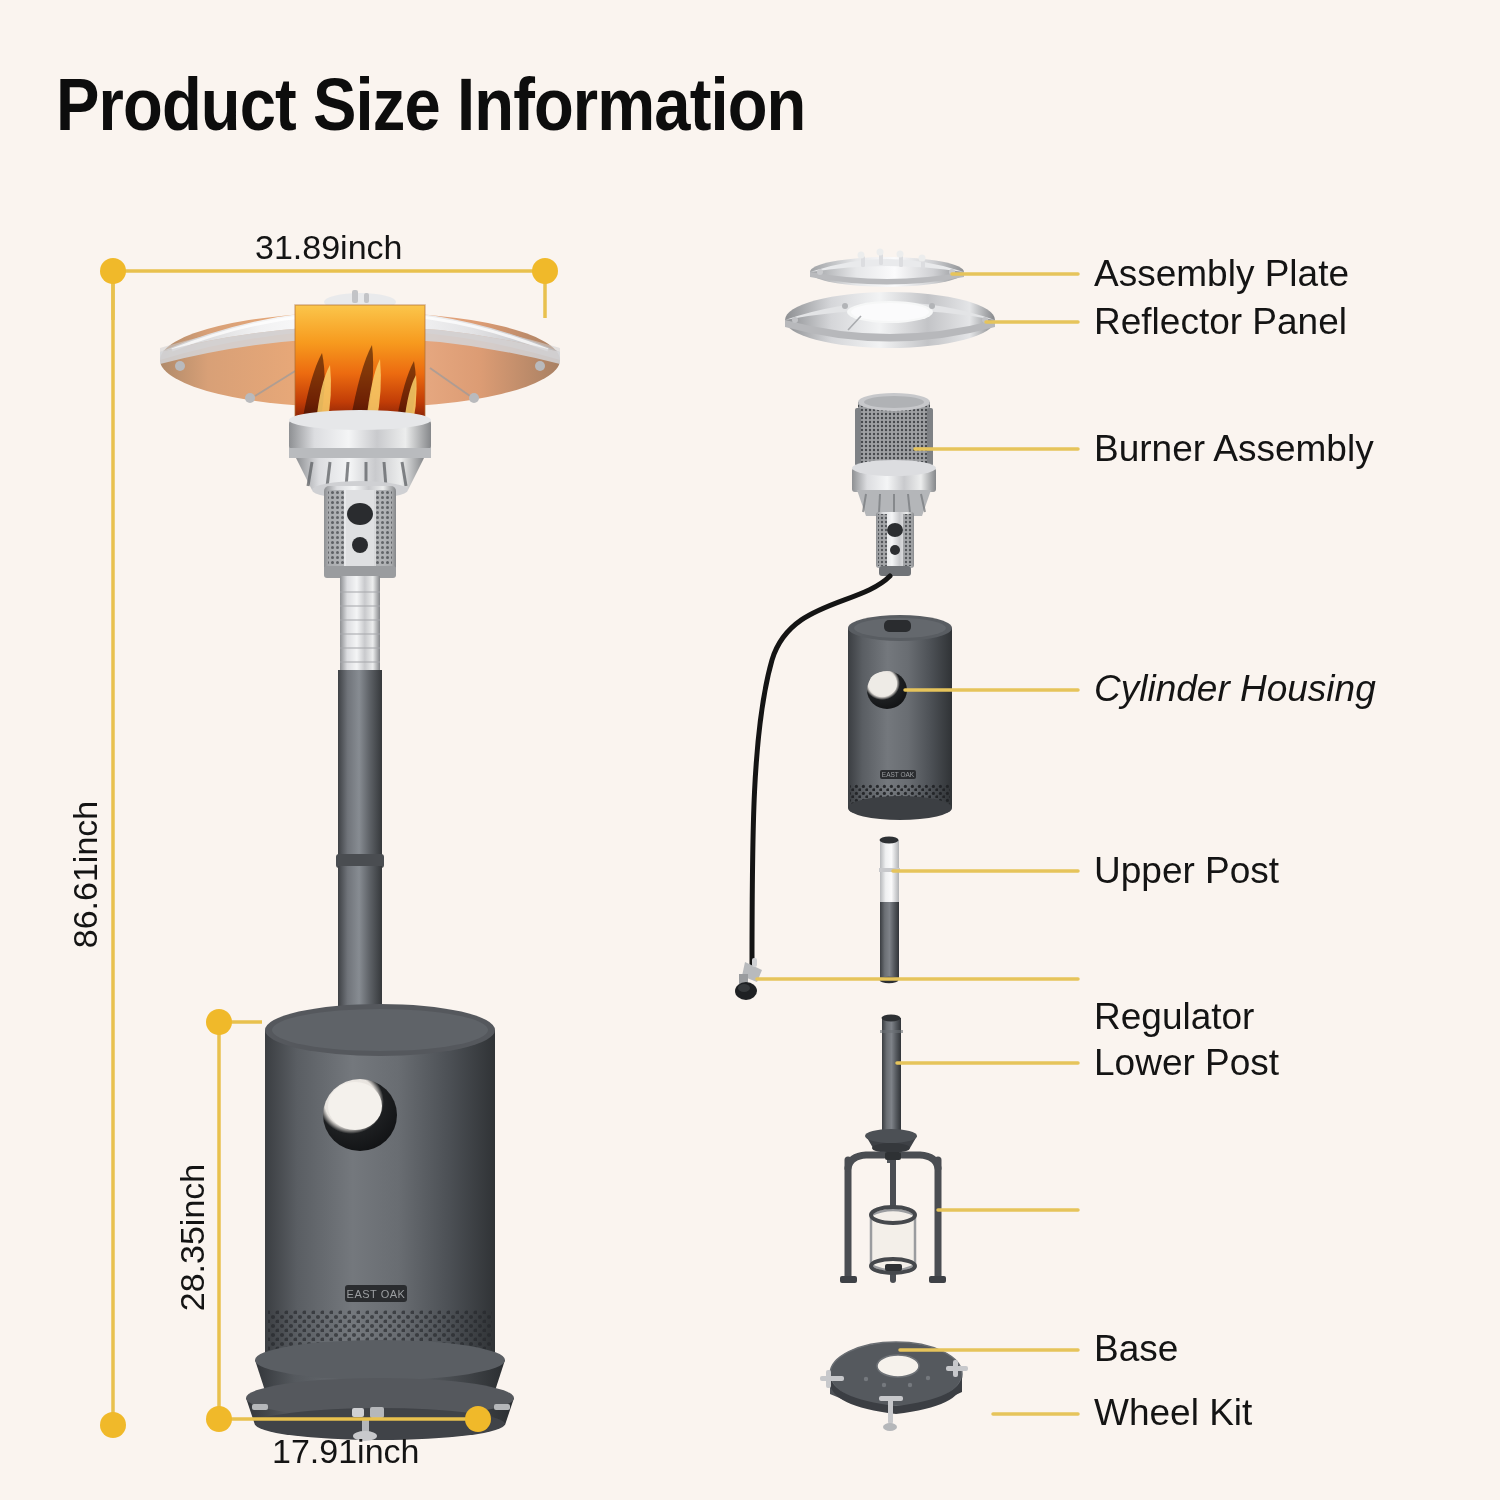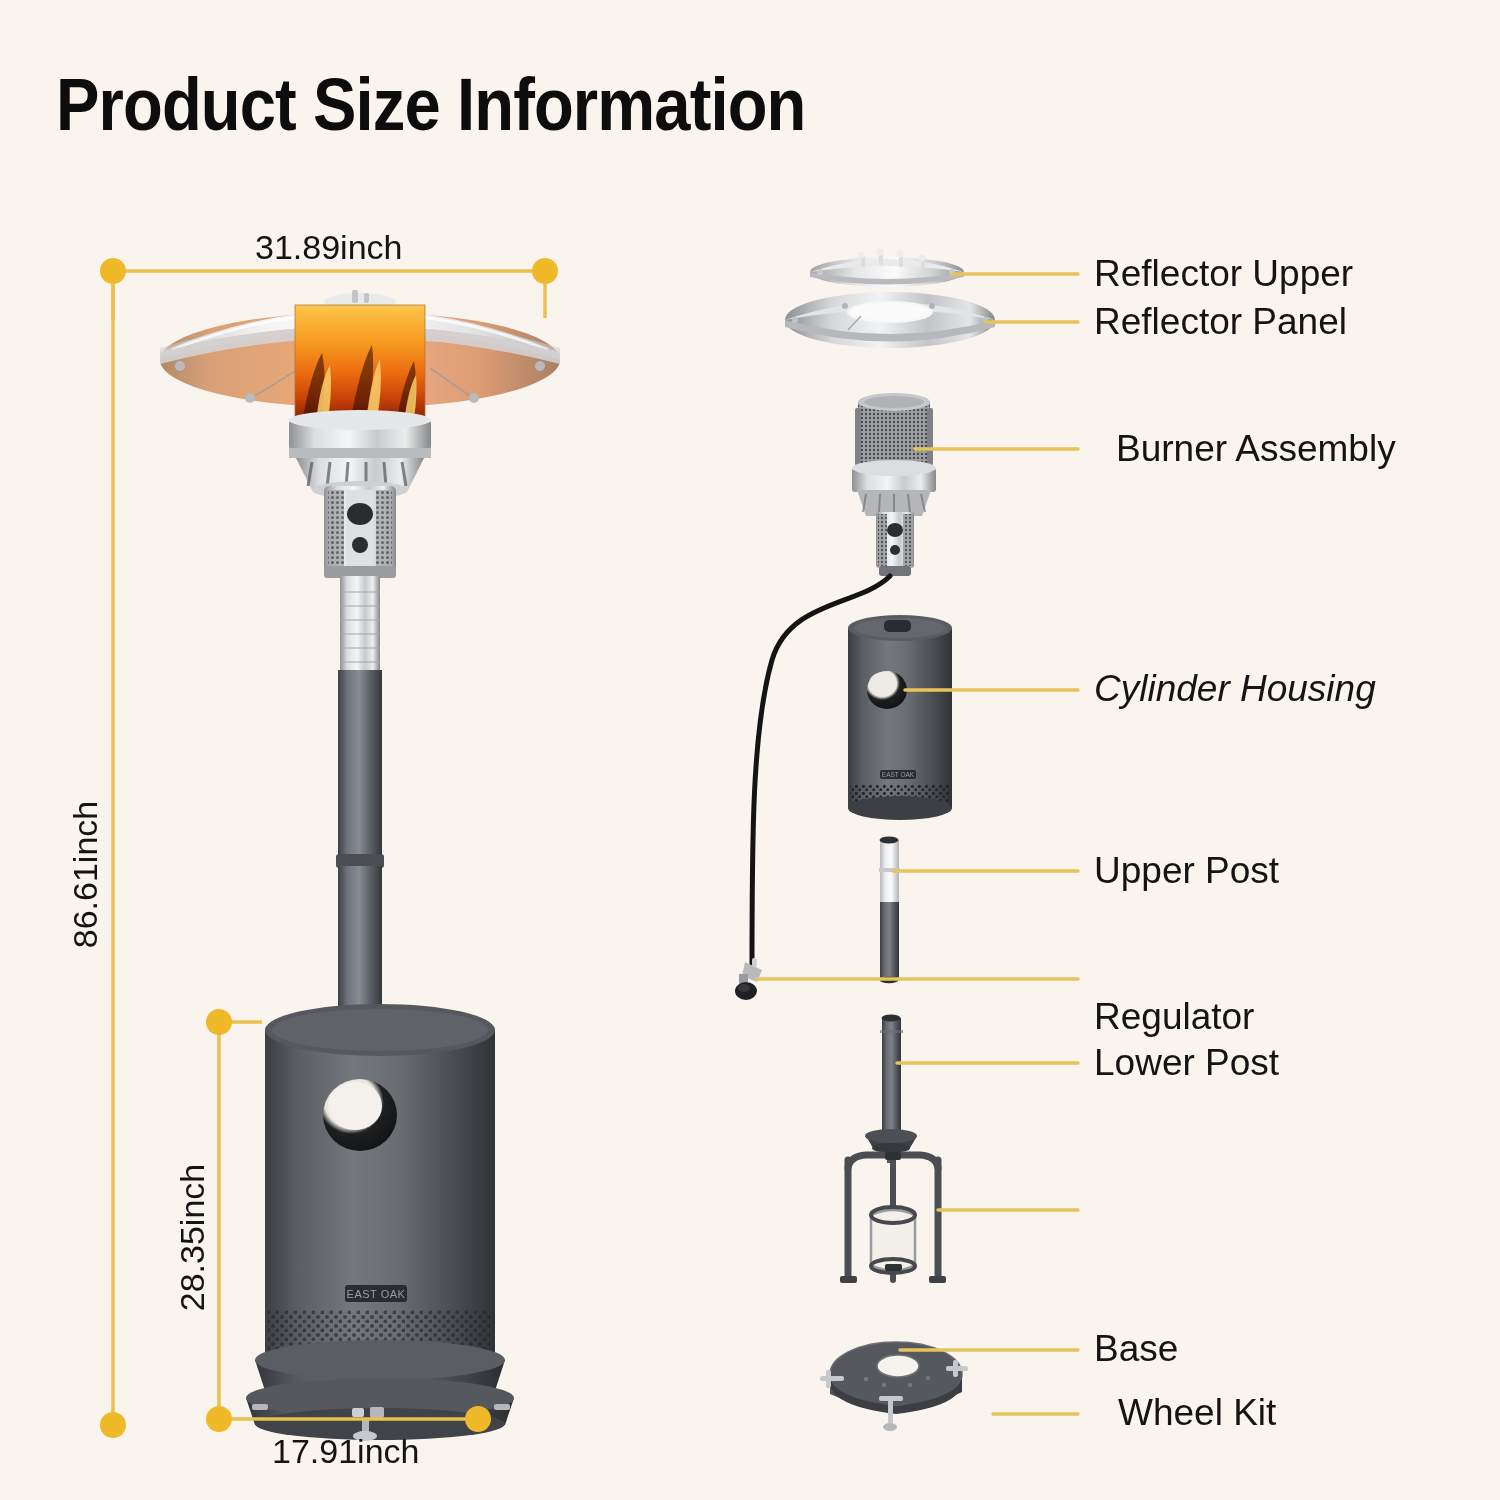--- a/index.html
+++ b/index.html
@@ -444,23 +444,23 @@
       <path d="M905 690 L1078 690"></path>
       <path d="M893 871 L1078 871"></path>
       <path d="M757 979 L1078 979"></path>
       <path d="M897 1063 L1078 1063"></path>
       <path d="M938 1210 L1078 1210"></path>
       <path d="M900 1350 L1078 1350"></path>
       <path d="M993 1414 L1078 1414"></path>
     </g>
   </svg>
 
-  <div class="part-label" style="left:1094px; top:253px;">Reflector Upper</div>
+  <div class="part-label" style="left:1094px; top:253px;">Assembly Plate</div>
   <div class="part-label" style="left:1094px; top:301px;">Reflector Panel</div>
-  <div class="part-label" style="left:1094px; top:428px;margin-left:22px;">Burner Assembly</div>
+  <div class="part-label" style="left:1094px; top:428px;">Burner Assembly</div>
   <div class="part-label" style="left:1094px; top:668px;font-style:italic;">Cylinder Housing</div>
   <div class="part-label" style="left:1094px; top:850px;">Upper Post</div>
   <div class="part-label" style="left:1094px; top:996px;">Regulator</div>
   <div class="part-label" style="left:1094px; top:1042px;">Lower Post</div>
   <div class="part-label" style="left:1094px; top:1328px;">Base</div>
-  <div class="part-label" style="left:1094px; top:1392px;margin-left:24px;">Wheel Kit</div>
+  <div class="part-label" style="left:1094px; top:1392px;">Wheel Kit</div>
 
 </div>
 
 </body></html>

